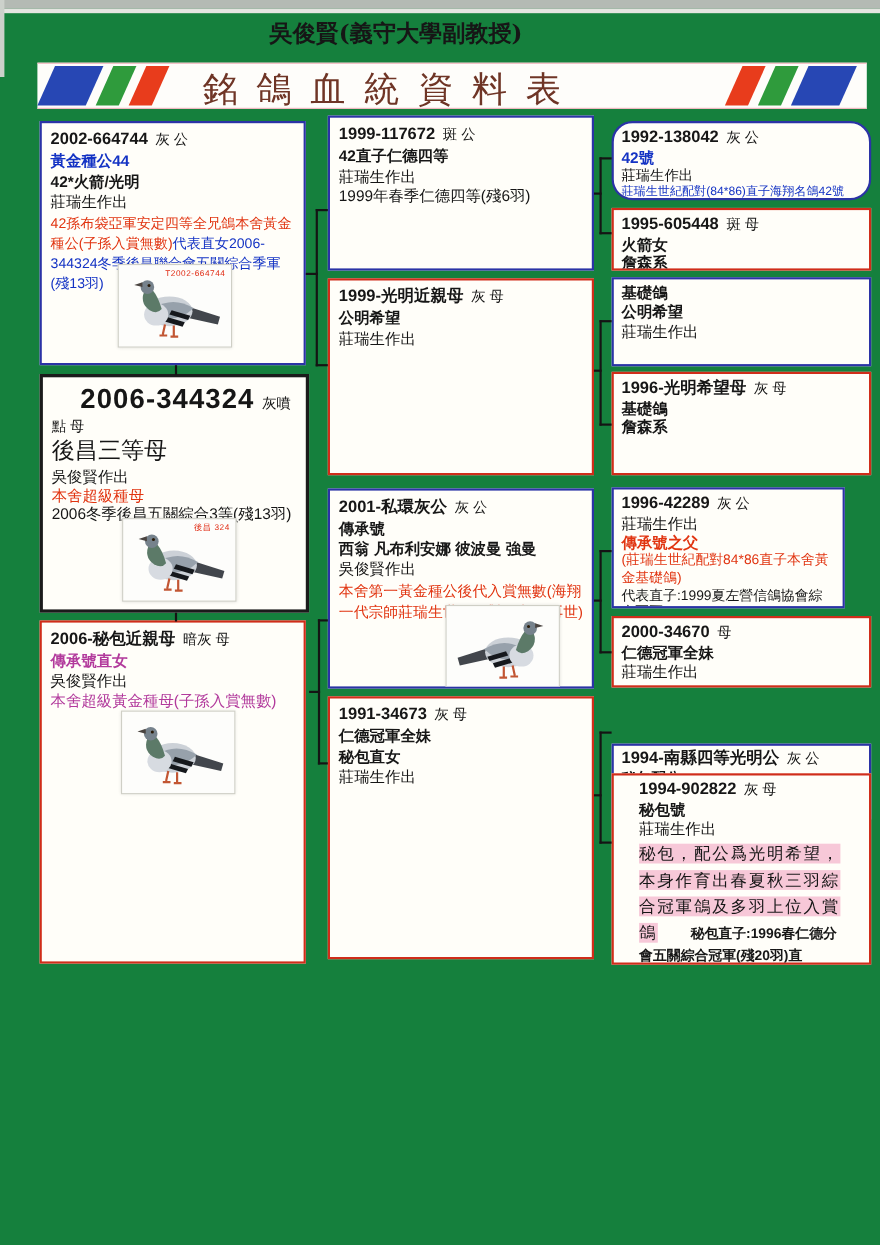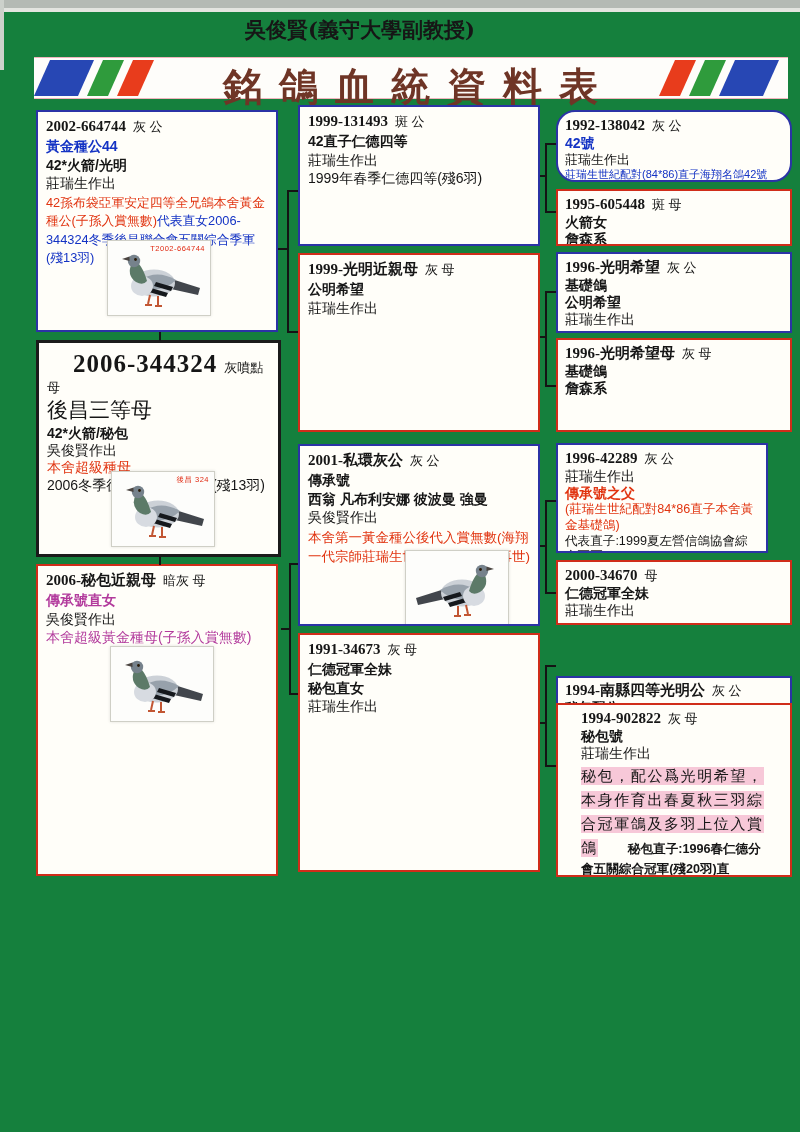--- a/index.html
+++ b/index.html
@@ -15,29 +15,29 @@
 
   .titlebar{position:absolute;left:34px;top:57px;width:754px;height:40px;background:#fefdfa;
             border-top:1px solid #f0b4bc;border-bottom:1px solid #f0b4bc;}
   .stripes{position:absolute;top:2px;height:36px;}
   .stripes.lft{left:8px;}
   .stripes.rgt{right:8px;}
   .s{display:inline-block;height:36px;margin-right:9px;transform:skewX(-24deg);vertical-align:top;}
   .s.blue{background:#2747b4;width:44px;}
   .s.green{background:#2f9b3c;width:21px;}
   .s.red{background:#e83c1c;width:21px;}
-  .title{position:absolute;left:150px;top:2px;width:470px;text-align:center;font-size:39px;font-weight:bold;
+  .title{position:absolute;left:150px;top:2px;width:470px;font-size:32px;font-weight:normal;
          color:#6f3526;letter-spacing:17px;white-space:nowrap;}
 
   .box{position:absolute;background:#fffef9;padding:5px 8px;box-sizing:border-box;
        font-size:14px;line-height:1.33;color:#161616;overflow:hidden;}
   .b-blue{border:2px solid #2b33a6;}
   .b-red{border:2px solid #d02d1a;}
   .b-black{border:3px solid #1b1b1b;}
-  .ring{font-weight:bold;font-size:15px;font-family:Liberation Serif, serif;}
+  .ring{font-weight:bold;font-size:15px;}
   .sex{font-size:13px;margin-left:7px;}
   .bold{font-weight:bold;}
   .blue{color:#1433c4;}
   .red{color:#e13410;}
   .mag{color:#b23a9c;}
   .para{font-size:12.8px;line-height:1.45;margin-top:1px;}
   .sm{font-size:11px;}
   .main-ring{font-size:25px;margin-left:26px;letter-spacing:1px;}
   .main-name{font-size:21px;line-height:1.2;margin:1px 0 2px 0;}
   .tight{line-height:1.24;}
@@ -95,21 +95,20 @@
         <polygon points="10,9 17.5,6.5 17.5,11" fill="#4a4440"></polygon>
         <circle cx="23.5" cy="9.5" r="1.4" fill="#2a1b08"></circle>
         <path d="M38,45 L36,54 M33,55 L40,55 M46,46 L46,55 M43,56 L50,56" stroke="#c25633" stroke-width="2" fill="none"></path>
       </svg>
     </div>
   </div>
 
   <div class="box b-black tight" style="left:36px;top:340px;width:245px;height:217px;">
     <div><span class="ring main-ring">2006-344324</span><span class="sex">灰噴點 母</span></div>
     <div class="main-name">後昌三等母</div>
-    <div class="bold">42*火箭/秘包</div>
     <div>吳俊賢作出</div>
     <div class="red">本舍超級種母</div>
     <div>2006冬季後昌五關綜合3等(殘13羽)</div>
     <div class="stamp" style="left:72px;top:128px;">
       <span class="cap">後昌 324</span>
       <svg width="94" height="62" viewBox="0 0 94 62">
         <polygon points="50,26 88,38 86,45 50,37" fill="#42464c"></polygon>
         <ellipse cx="42" cy="33" rx="21" ry="13.5" fill="#ccd1d7"></ellipse>
         <path d="M28,30 Q45,19 64,30 Q52,42 34,39 Z" fill="#97a1ab"></path>
         <path d="M44,32 l17,5 -2,4 -17,-5 z" fill="#15181c"></path>
@@ -141,21 +140,21 @@
         <path d="M20,13 Q14,25 24,32 Q31,36 35,31 Q32,20 27,14 Z" fill="#5c7a68"></path>
         <circle cx="22" cy="11" r="6.2" fill="#76828c"></circle>
         <polygon points="10,9 17.5,6.5 17.5,11" fill="#4a4440"></polygon>
         <circle cx="23.5" cy="9.5" r="1.4" fill="#2a1b08"></circle>
         <path d="M38,45 L36,54 M33,55 L40,55 M46,46 L46,55 M43,56 L50,56" stroke="#c25633" stroke-width="2" fill="none"></path>
       </svg>
     </div>
   </div>
 
   <div class="box b-blue" style="left:298px;top:105px;width:242px;height:141px;">
-    <div><span class="ring">1999-131493</span><span class="sex">斑 公</span></div>
+    <div><span class="ring">1999-117672</span><span class="sex">斑 公</span></div>
     <div class="bold">42直子仁德四等</div>
     <div>莊瑞生作出</div>
     <div>1999年春季仁德四等(殘6羽)</div>
   </div>
 
   <div class="box b-red" style="left:298px;top:253px;width:242px;height:179px;">
     <div><span class="ring">1999-光明近親母</span><span class="sex">灰 母</span></div>
     <div class="bold">公明希望</div>
     <div>莊瑞生作出</div>
   </div>
@@ -198,21 +197,20 @@
     <div class="blue sm">莊瑞生世紀配對(84*86)直子海翔名鴿42號</div>
   </div>
 
   <div class="box b-red tight" style="left:556px;top:189px;width:236px;height:57px;padding:4px 7px;">
     <div><span class="ring">1995-605448</span><span class="sex">斑 母</span></div>
     <div class="bold">火箭女</div>
     <div class="bold">詹森系</div>
   </div>
 
   <div class="box b-blue tight" style="left:556px;top:252px;width:236px;height:81px;padding:4px 7px;">
-    <div><span class="ring">1996-光明希望</span><span class="sex">灰 公</span></div>
     <div class="bold">基礎鴿</div>
     <div class="bold">公明希望</div>
     <div>莊瑞生作出</div>
   </div>
 
   <div class="box b-red tight" style="left:556px;top:338px;width:236px;height:94px;padding:4px 7px;">
     <div><span class="ring">1996-光明希望母</span><span class="sex">灰 母</span></div>
     <div class="bold">基礎鴿</div>
     <div class="bold">詹森系</div>
   </div>

